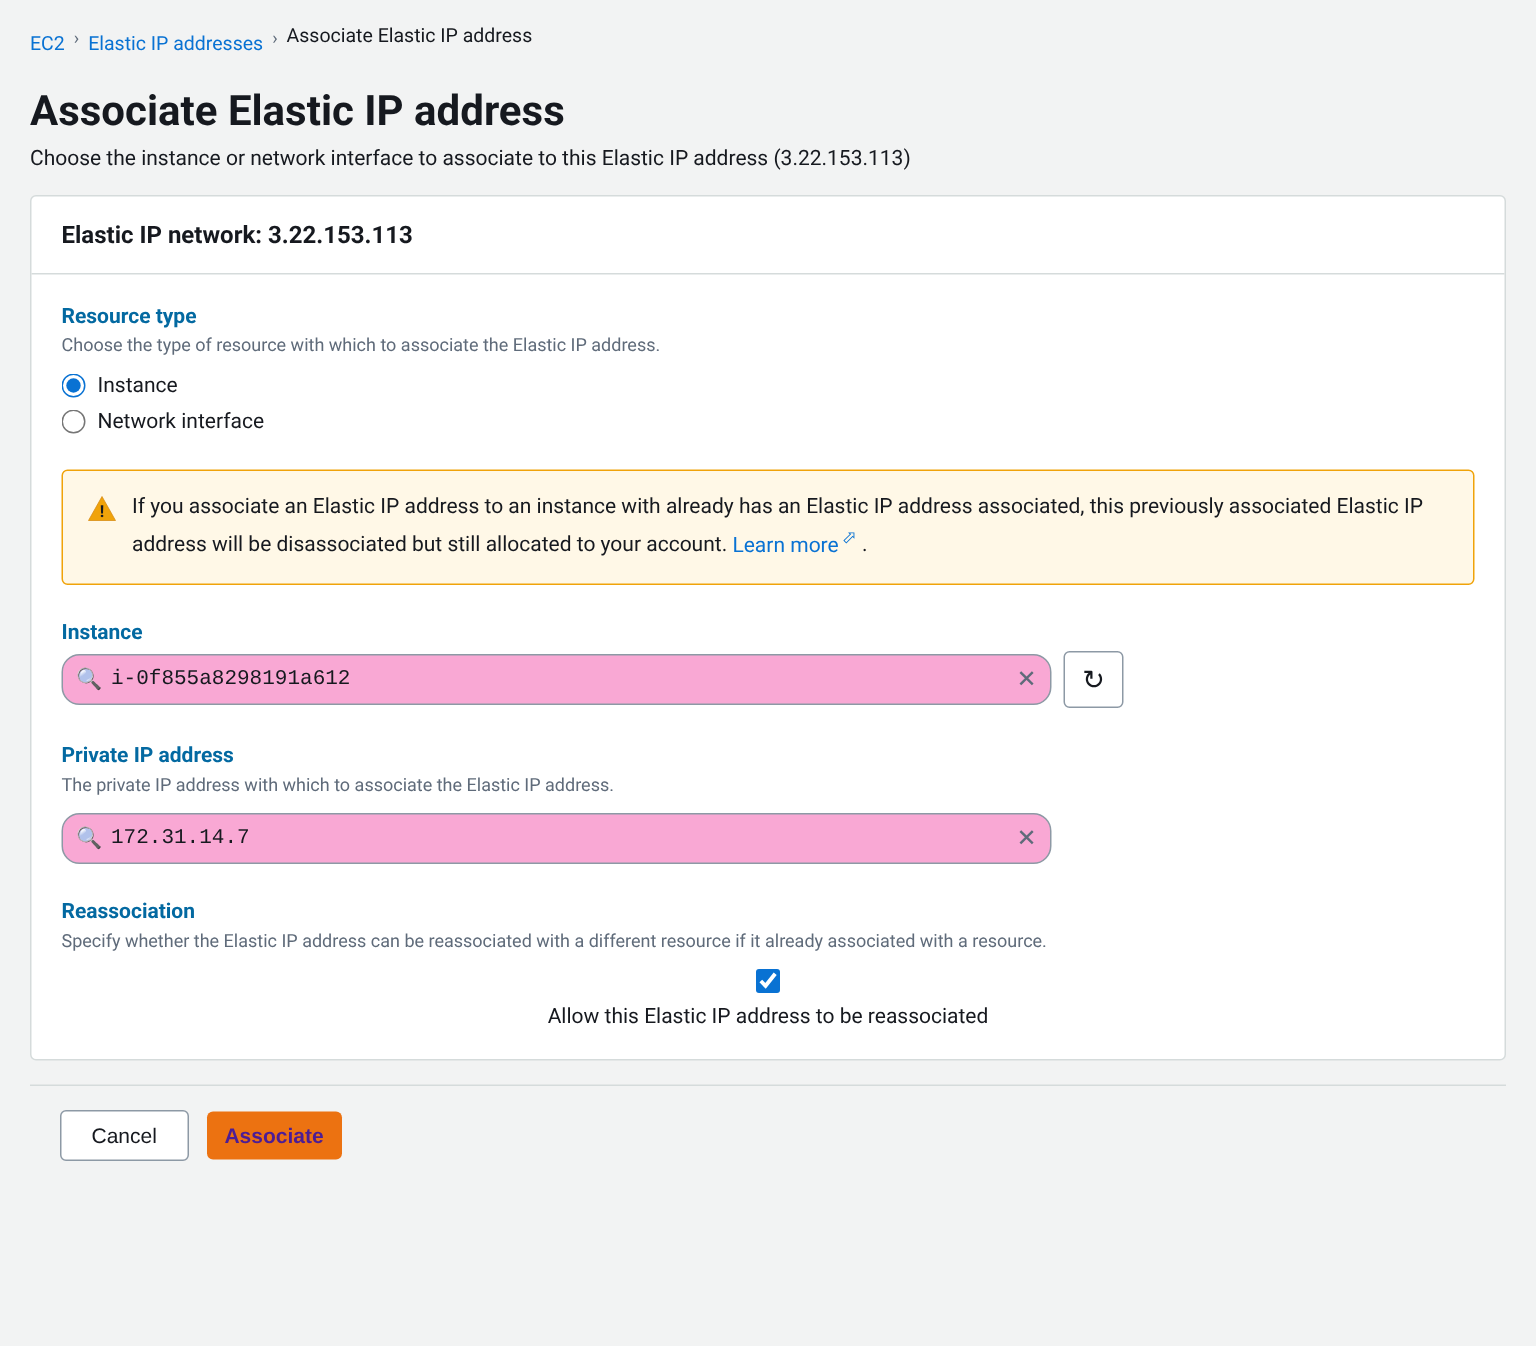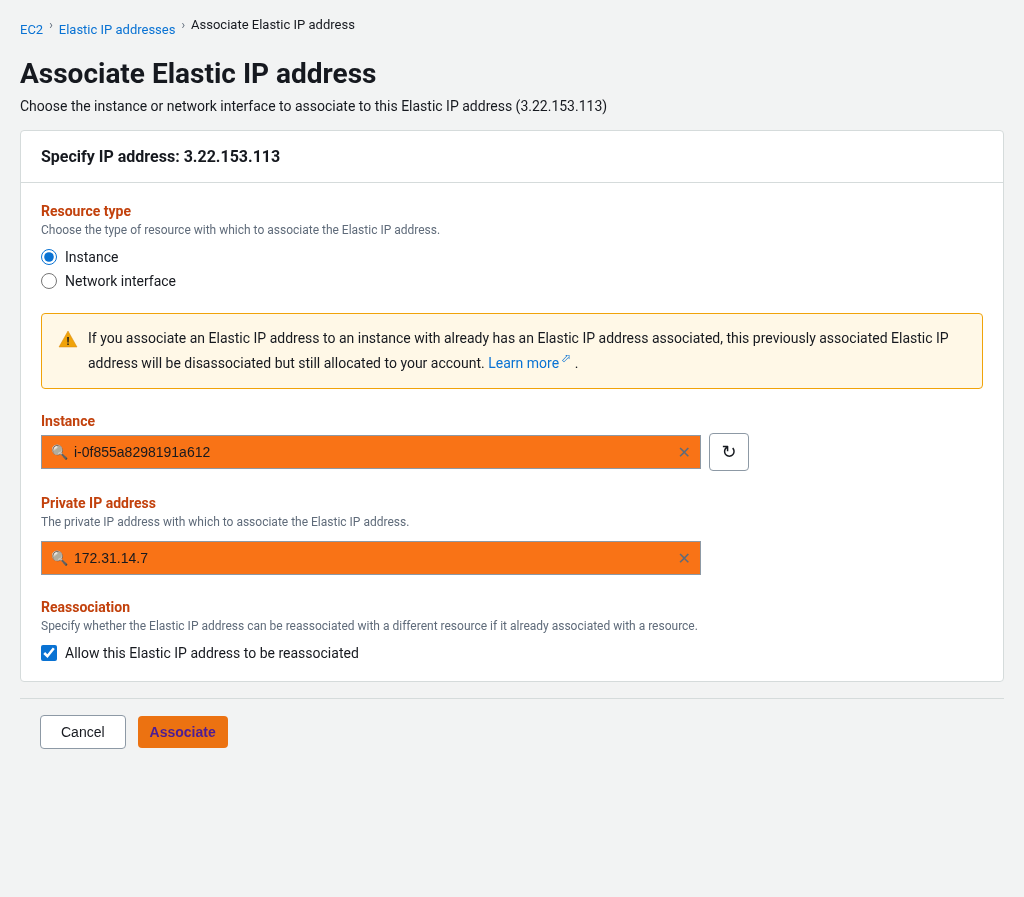--- a/index.html
+++ b/index.html
@@ -84,21 +84,21 @@
       padding: 20px;
     }
 
     .section {
       margin-bottom: 24px;
     }
 
     .section-label {
       font-size: 14px;
       font-weight: 700;
-      color: #c2410c;
+      color: #0369a1;
       margin-bottom: 4px;
     }
 
     .section-description {
       font-size: 12px;
       color: #5f6b7a;
       margin-bottom: 12px;
     }
 
     .radio-group {
@@ -175,25 +175,26 @@
       transform: translateY(-50%);
       color: #5f6b7a;
       font-size: 14px;
       pointer-events: none;
     }
 
     .search-input {
       width: 100%;
       padding: 8px 36px 8px 32px;
       border: 1px solid #8d99a5;
-      border-radius: 0;
-      font-size: 14px;
-      color: #16191f;
-      background: #f97316;
+      border-radius: 12px;
+      font-size: 14px;
+      color: #16191f;
+      background: #f9a8d4;
       outline: none;
+      font-family: Liberation Mono, monospace;
     }
 
     .clear-btn {
       position: absolute;
       right: 10px;
       top: 50%;
       transform: translateY(-50%);
       background: none;
       border: none;
       cursor: pointer;
@@ -216,20 +217,21 @@
       justify-content: center;
       font-size: 16px;
       color: #16191f;
     }
 
     .checkbox-item {
       display: flex;
       align-items: center;
       gap: 8px;
       cursor: pointer;
+      flex-direction: column;
     }
 
     .checkbox-item input[type="checkbox"] {
       width: 16px;
       height: 16px;
       accent-color: #0972d3;
       cursor: pointer;
     }
 
     .checkbox-label {
@@ -291,21 +293,21 @@
 <header class="page-header">
   <h1 class="page-title">Associate Elastic IP address</h1>
   <p class="page-description">Choose the instance or network interface to associate to this Elastic IP address (3.22.153.113)</p>
 </header>
 
 <div class="main-content">
   <div class="card">
 
     <div class="card-header">
       <span class="card-header-title">
-        <span>Specify IP address:</span>
+        <span>Elastic IP network:</span>
         <span>3.22.153.113</span>
       </span>
     </div>
 
     <div class="card-body">
 
       <div class="section">
         <div class="section-label">Resource type</div>
         <div class="section-description">Choose the type of resource with which to associate the Elastic IP address.</div>
         <div class="radio-group">

